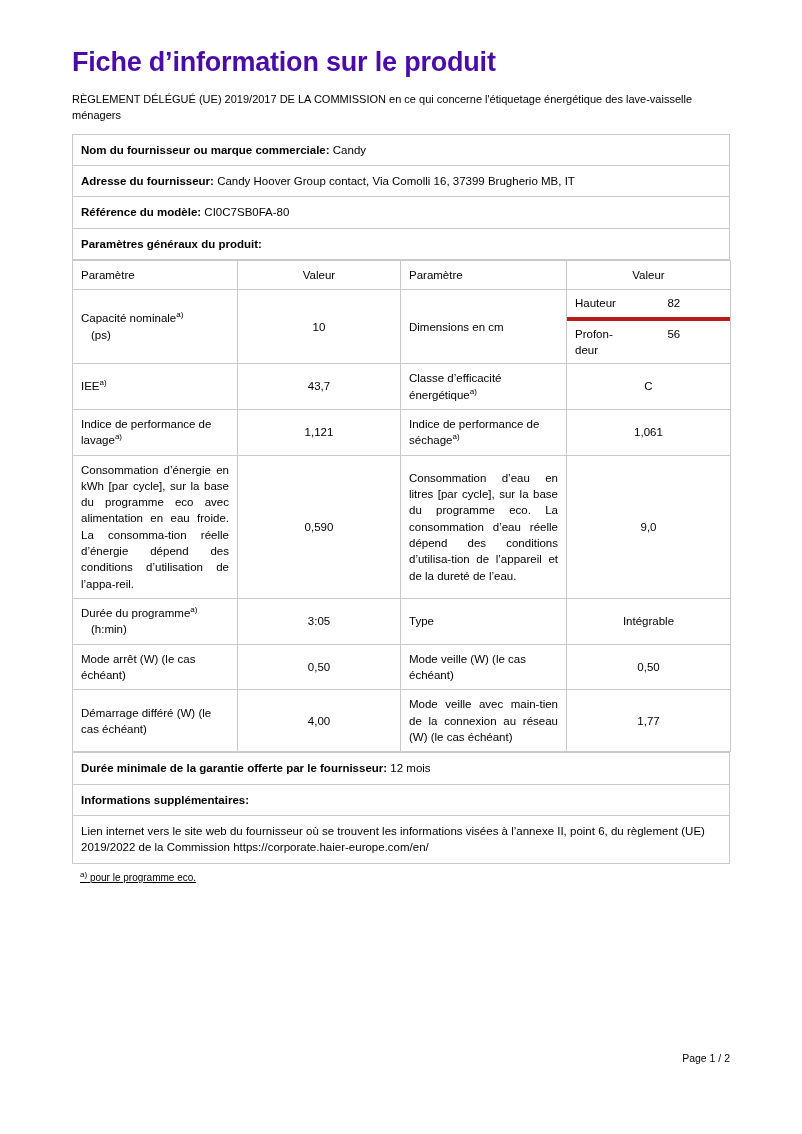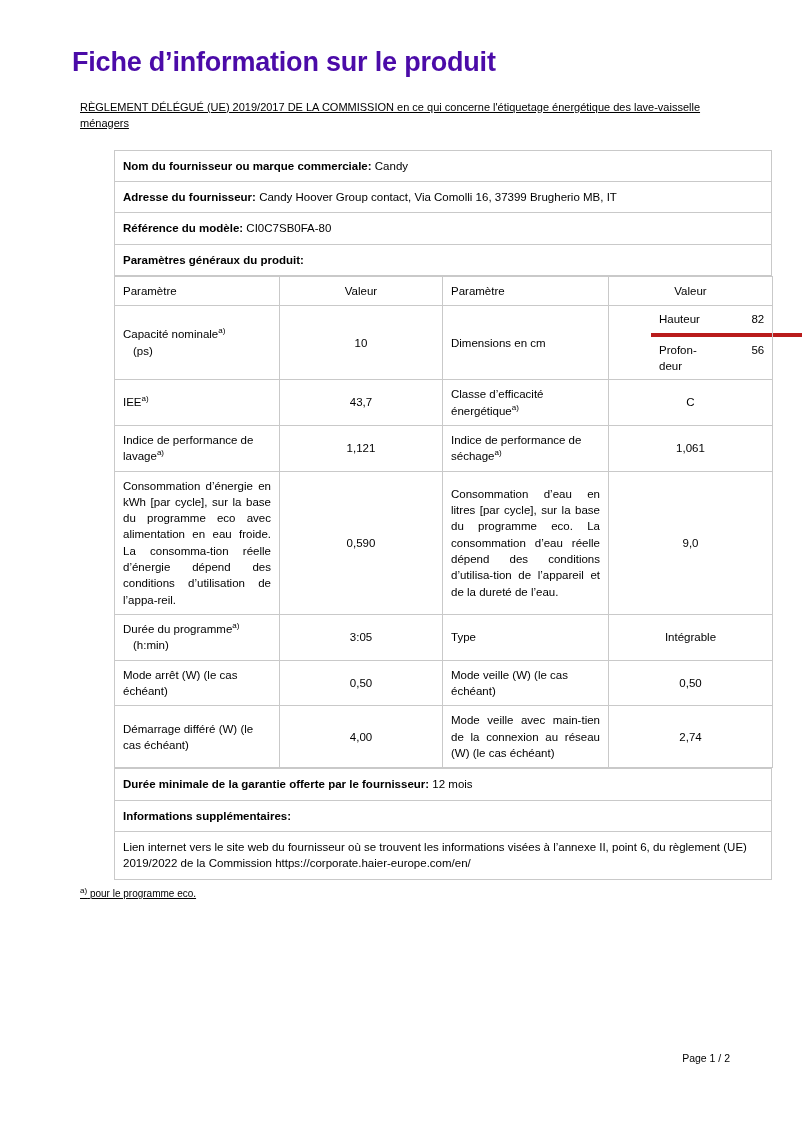--- a/index.html
+++ b/index.html
@@ -28,32 +28,30 @@
     font-weight: bold;
     color: #4B0BA8;
     letter-spacing: -0.2px;
     margin: 0;
     padding: 48px 0 0 0;
     line-height: 1.1;
   }
   .doc-subtitle {
     font-size: 11px;
     line-height: 1.45;
-    margin: 8px;
+    margin: 0;
     padding: 14px 0 10px 0;
     color: #000;
-    text-decoration: underline;
   }
 
   
   table {
     border-collapse: collapse;
     width: 658px;
     table-layout: fixed;
-    margin-left: 42px;
   }
   td {
     border: 1px solid #c9c9c9;
     vertical-align: middle;
     font-size: 11.5px;
     line-height: 1.42;
     padding: 5px 7px;
   }
 
   
@@ -237,21 +235,21 @@
       <td>Mode arrêt (W) (le cas échéant)</td>
       <td class="center">0,50</td>
       <td>Mode veille (W) (le cas échéant)</td>
       <td class="center">0,50</td>
     </tr>
 
     <tr>
       <td>Démarrage différé (W) (le cas échéant)</td>
       <td class="center">4,00</td>
       <td class="justify">Mode veille avec main-tien  de  la  connexion au réseau (W) (le cas échéant)</td>
-      <td class="center">2,74</td>
+      <td class="center">1,77</td>
     </tr>
   </tbody>
     </table>
 
   <table>
     <tbody>
         <tr class="banner-row">
       <td>
         <span class="lbl">Durée minimale de la garantie offerte par le fournisseur:</span>
         <span class="val">12 mois</span>

